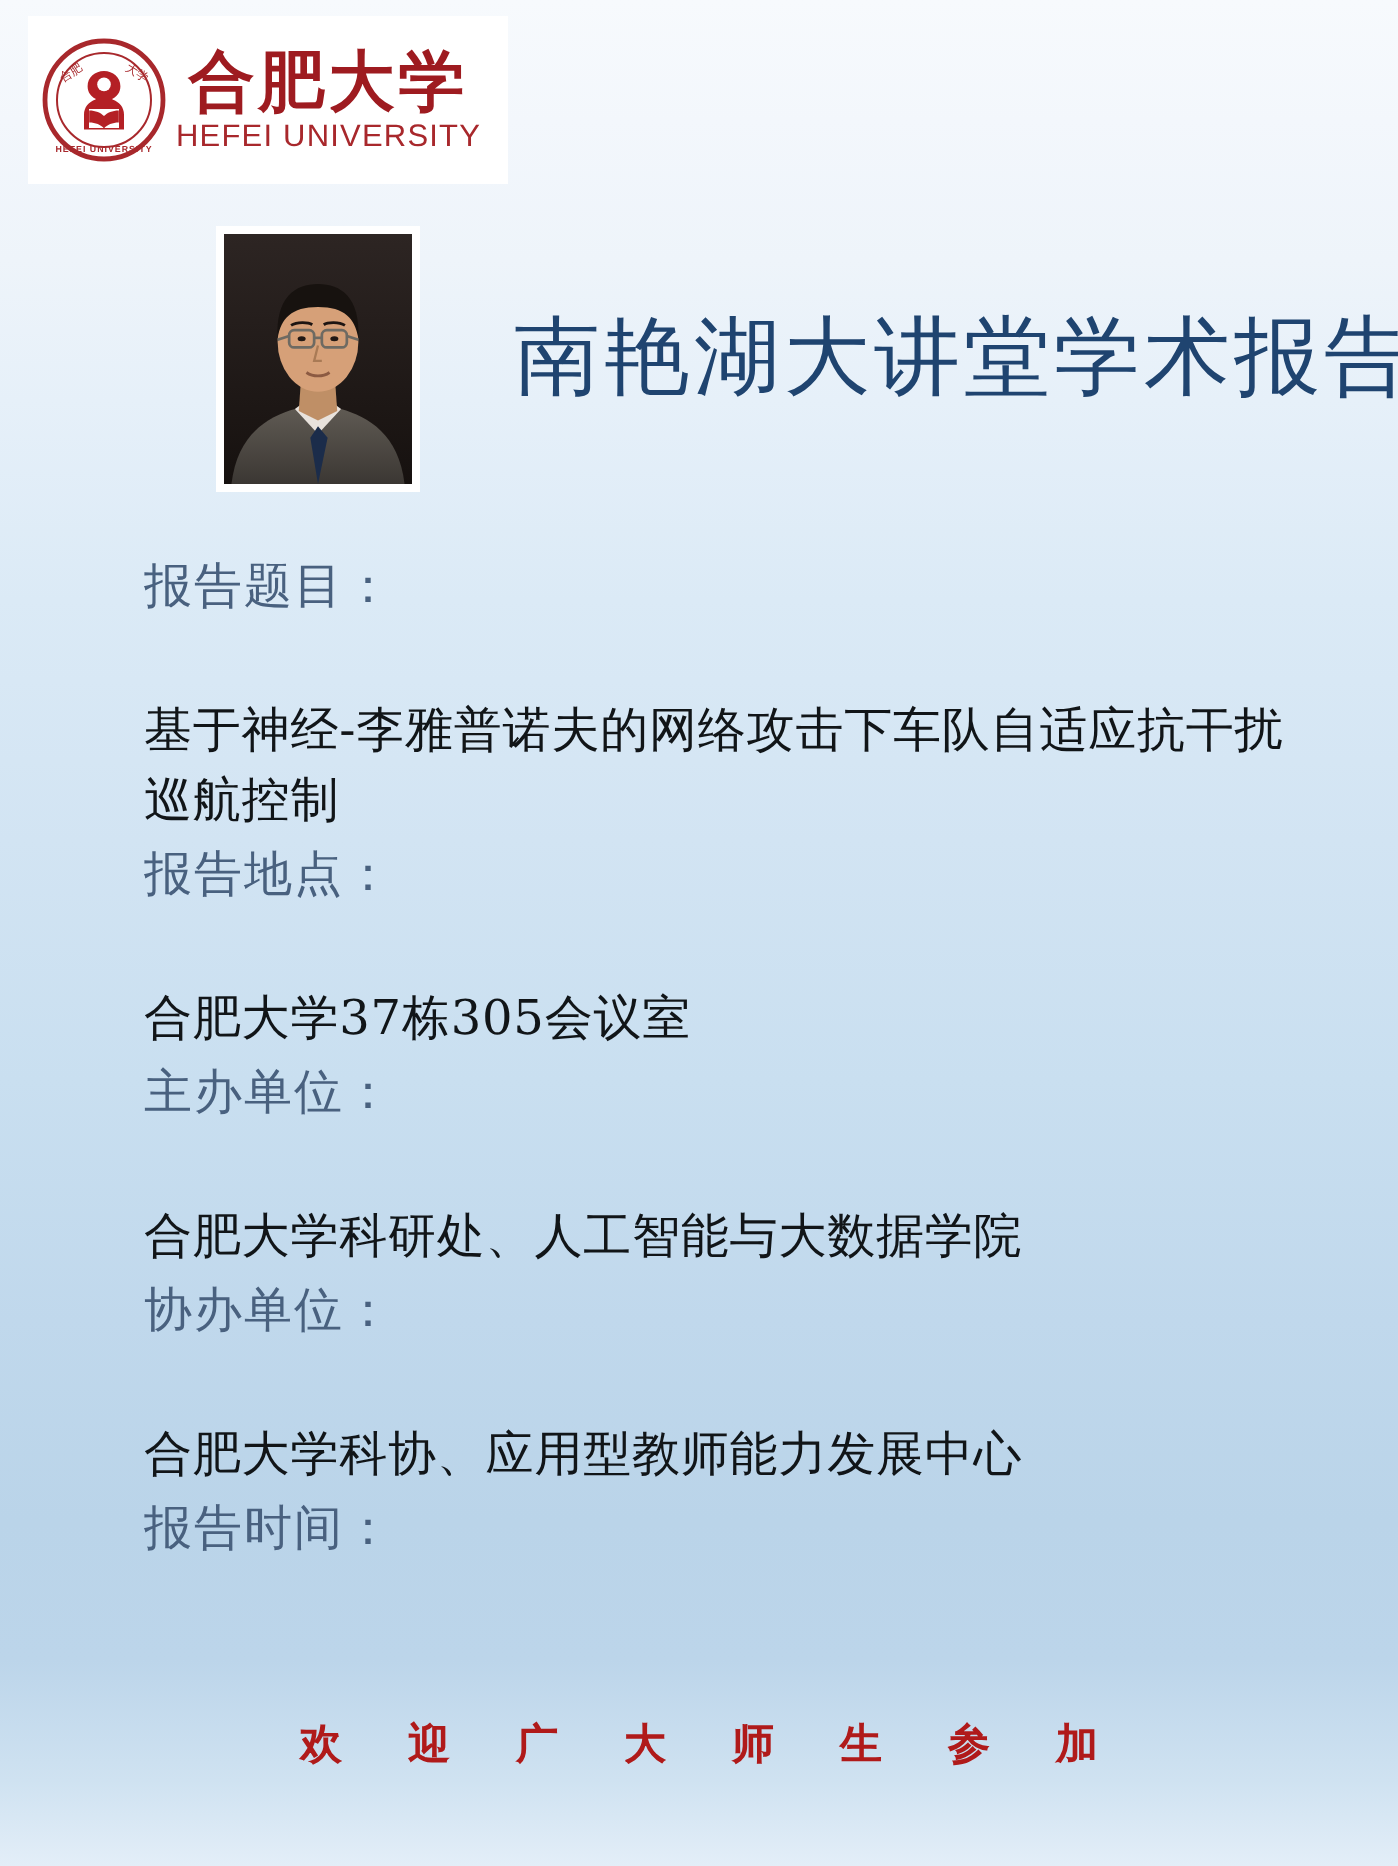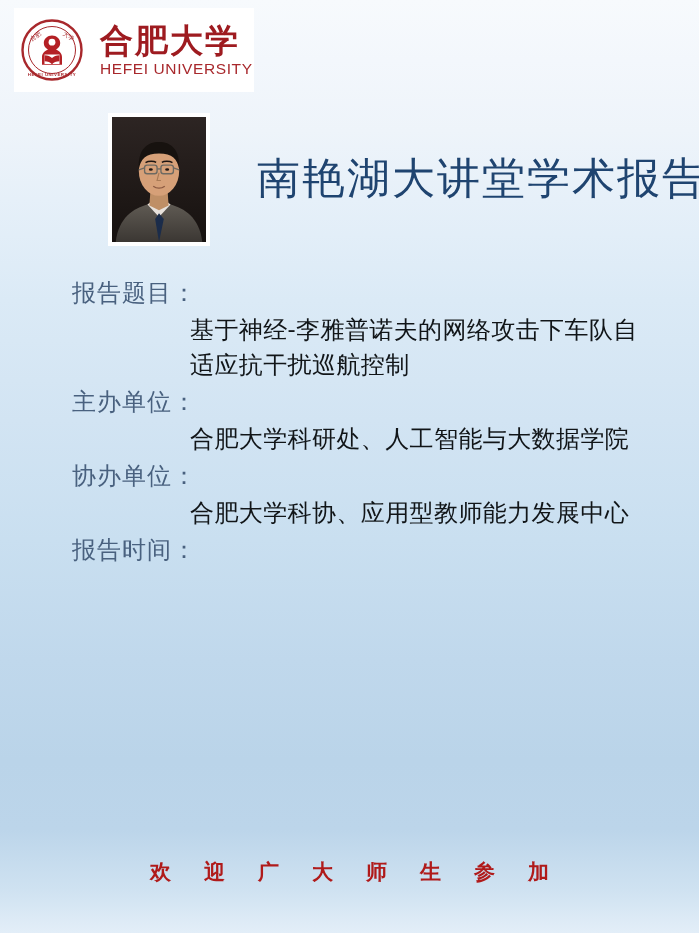--- a/index.html
+++ b/index.html
@@ -47,25 +47,26 @@
     align-items: center;
   }
   .seal {
     width: 64px;
     height: 64px;
     margin-left: 6px;
     flex: 0 0 auto;
     position: relative;
   }
   .logo-words {
-    margin-left: 16px;
+    margin-left: 4px;
     display: flex;
     flex-direction: column;
     justify-content: center;
     line-height: 1;
+    align-items: center;
   }
   .logo-cn {
     font-size: 33px;
     letter-spacing: 2px;
     color: #9e1b20;
     font-weight: bold;
     font-family: "DejaVu Serif", "Liberation Serif", serif;
     white-space: nowrap;
   }
   .logo-en {
@@ -112,20 +113,21 @@
     left: 72px;
     top: 276px;
     width: 590px;
   }
   .row {
     display: flex;
     align-items: flex-start;
     font-size: 24px;
     line-height: 35px;
     margin-bottom: 2px;
+    flex-direction: column;
   }
   .row .label {
     flex: 0 0 auto;
     width: 118px;
     color: #49617f;
     letter-spacing: 1px;
     font-family: "DejaVu Serif", "Liberation Serif", serif;
     white-space: nowrap;
   }
   .row .value {
@@ -247,20 +249,24 @@
   <div class="main-title">南艳湖大讲堂学术报告</div>
 
   <div class="info">
 
     <div class="row">
       <div class="label">报告题目：</div>
       <div class="value">基于神经-李雅普诺夫的网络攻击下车队自适应抗干扰巡航控制</div>
     </div>
 
 
+    <div class="row">
+      <div class="label">报告地点：</div>
+      <div class="value">合肥大学37栋305会议室</div>
+    </div>
 
 
     <div class="row">
       <div class="label">主办单位：</div>
       <div class="value">合肥大学科研处、人工智能与大数据学院</div>
     </div>
 
     <div class="row">
       <div class="label">协办单位：</div>
       <div class="value">合肥大学科协、应用型教师能力发展中心</div>

